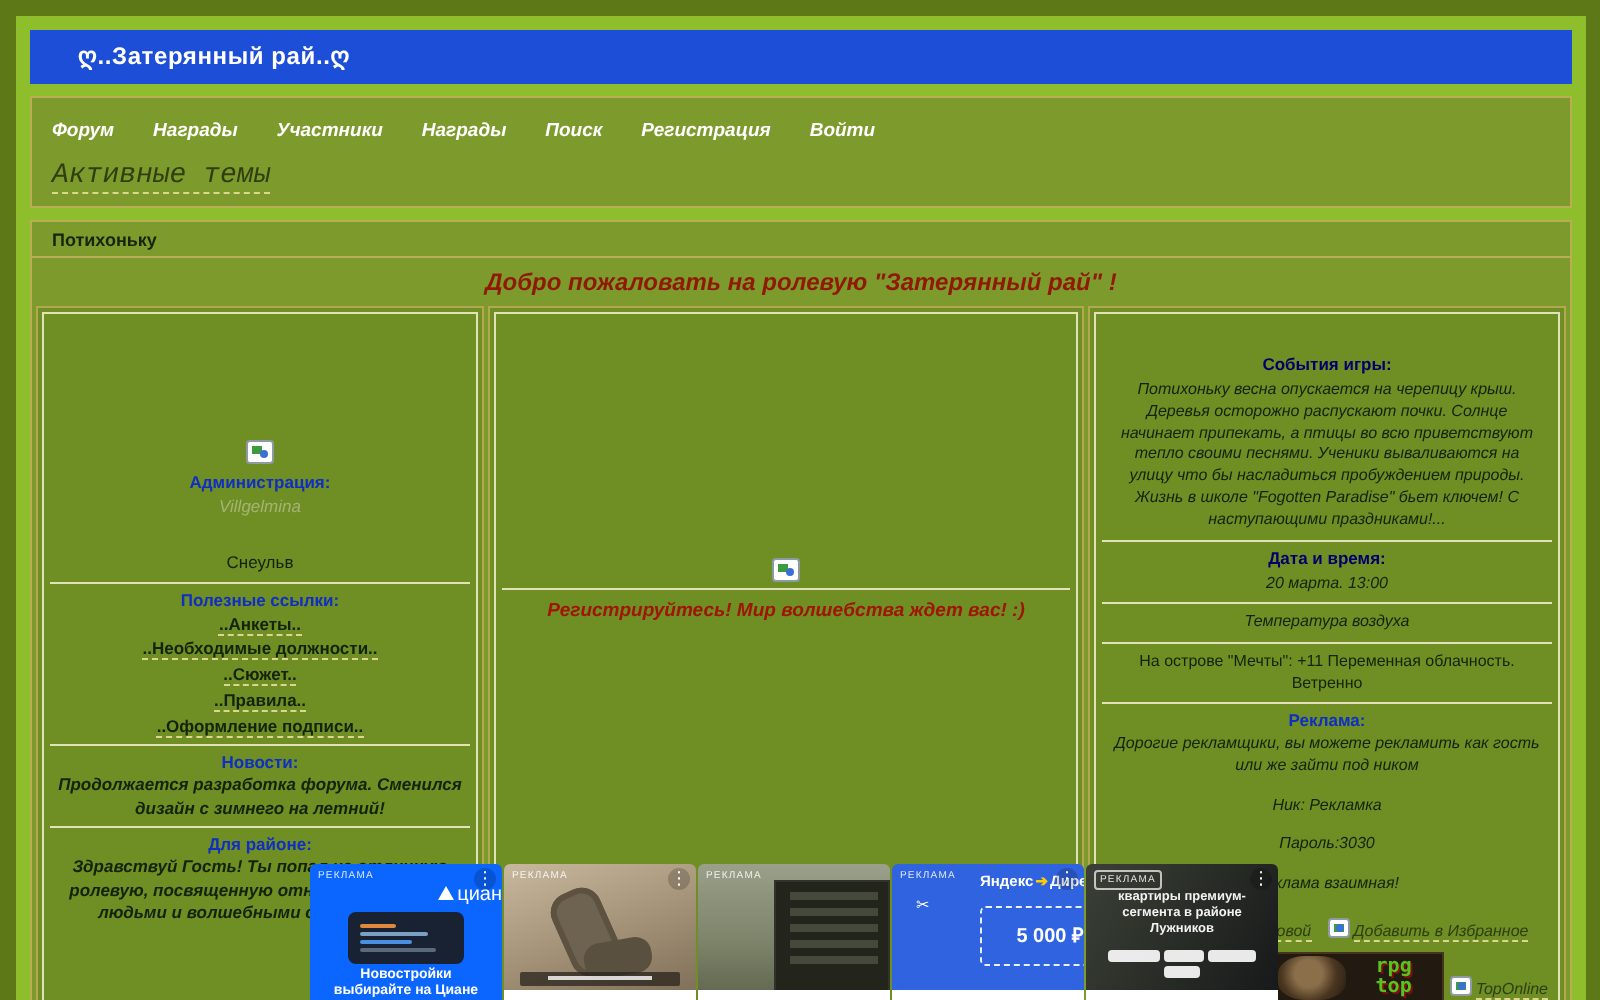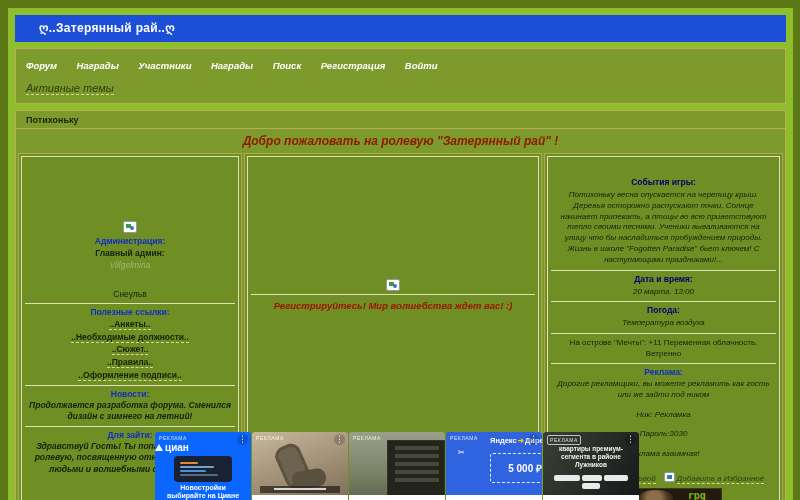--- a/index.html
+++ b/index.html
@@ -10,22 +10,22 @@
 
   .titlebar { height:27px; background:#1d4ed8; color:#ffffff; font-weight:bold;
               font-size:12px; line-height:27px; padding-left:24px; letter-spacing:.3px; }
 
   .box { background:#7d9b2c; border:1px solid #b9ad55; margin-top:6px; }
 
   .navlinks { padding:6px 10px 2px; }
   .navlink { color:#ffffff; font-weight:bold; font-style:italic; font-size:9.5px;
              text-decoration:none; margin-right:15px; cursor:pointer; }
   .active-row { padding:3px 10px 7px; }
-  .dashlink { color:#2f3f10; font-style:italic; font-size:11px; text-decoration:none;
-              border-bottom:1px dashed #dcd68e; cursor:pointer; }
+  .dashlink { color:#2f3f10; font-style:italic; font-size:14px; text-decoration:none;
+              border-bottom:1px dashed #dcd68e; cursor:pointer;font-family:Liberation Mono, monospace; }
 
   .ann-header { padding:4px 10px 3px; font-weight:bold; font-size:9px; color:#17230a;
                 border-bottom:1px solid #b9ad55; }
   .welcome { text-align:center; padding:5px 0 4px; color:#8f1a00; font-weight:bold;
              font-style:italic; font-size:12px; }
 
   .main-table { display:flex; gap:2px; margin:1px 2px 2px; }
   .cell { border:1px solid #b3a74f; background:#6f8e24; padding:2px; min-height:244px; }
   .cell.left { width:224px; }
   .cell.mid  { width:298px; }
@@ -79,21 +79,21 @@
         border-radius:3px 3px 0 0; cursor:pointer; }
   .ad-label { position:absolute; left:4px; top:3px; font-size:5px; letter-spacing:.6px;
               color:rgba(255,255,255,.85); z-index:3; }
   .ad-label.chip { border:1px solid rgba(255,255,255,.7); padding:1px 2px; border-radius:2px; }
   .ad-dots { position:absolute; right:3px; top:2px; color:#ffffff; font-size:9px; z-index:3;
              background:rgba(0,0,0,.18); border-radius:50%; width:11px; height:11px;
              line-height:11px; text-align:center; }
   .ad-foot { position:absolute; left:0; right:0; bottom:0; height:5px; background:#ffffff; }
 
   .ad-cian { background:#0a66ff; }
-  .cian-brand { margin-top:10px; text-align:left; color:#ffffff; font-weight:bold; font-size:10px; }
+  .cian-brand { margin-top:10px; text-align:right; color:#ffffff; font-weight:normal; font-size:10px; }
   .cian-caret { display:inline-block; width:0; height:0; border-left:4px solid transparent;
                 border-right:4px solid transparent; border-bottom:7px solid #ffffff; margin-right:2px; }
   .cian-code { width:58px; height:26px; background:#182232; border-radius:4px; margin:3px auto 2px; padding:4px 6px; text-align:left; }
   .cian-code i { display:block; height:2px; margin:2px 0; border-radius:1px; }
   .cc1 { width:18px; background:#e0893c; } .cc2 { width:34px; background:#7aa0c4; }
   .cc3 { width:26px; background:#4a90e2; } .cc4 { width:38px; background:#5a6a7a; }
   .cian-text { color:#ffffff; font-weight:bold; font-size:7px; line-height:1.2; text-align:center; padding:0 6px; }
 
   .ad-chair { background:linear-gradient(160deg,#c8b89e 0%,#a08f74 55%,#7d6d57 100%); }
   .chair-back { position:absolute; left:28px; top:12px; width:26px; height:44px; border-radius:10px;
@@ -154,36 +154,35 @@
     <div class="ann-header">Потихоньку</div>
     <div class="welcome">Добро пожаловать на ролевую "Затерянный рай" !</div>
 
     <div class="main-table">
 
       <div class="cell left">
         <div class="inner">
           <div class="spacer20" style="height:42px;"></div>
           <span class="bimg"></span>
           <div class="h-blue">Администрация:</div>
-          <div class="b-bold">Главный админ:</div>
           <a class="admin-name">Villgelmina</a>
           <div class="spacer20"></div>
           <div class="plain">Снеульв</div>
           <div class="sep"></div>
           <div class="h-blue">Полезные ссылки:</div>
           <a class="leftlink"><span>..Анкеты..</span></a>
           <a class="leftlink"><span>..Необходимые должности..</span></a>
           <a class="leftlink"><span>..Сюжет..</span></a>
           <a class="leftlink"><span>..Правила..</span></a>
           <a class="leftlink"><span>..Оформление подписи..</span></a>
           <div class="sep"></div>
           <div class="h-blue">Новости:</div>
           <div class="news">Продолжается разработка форума. Сменился дизайн с зимнего на летний!</div>
           <div class="sep"></div>
-          <div class="h-blue">Для зайти:</div>
+          <div class="h-blue">Для районе:</div>
           <div class="news">Здравствуй Гость! Ты попал на отличную ролевую, посвященную отношениям между людьми и волшебными существами!</div>
         </div>
       </div>
 
       <div class="cell mid">
         <div class="inner mid-inner">
           <div class="mid-spacer"></div>
           <span class="bimg" style="align-self:center;"></span>
           <div class="sep"></div>
           <div class="register">Регистрируйтесь! Мир волшебства ждет вас! :)</div>
@@ -191,21 +190,20 @@
       </div>
 
       <div class="cell right">
         <div class="inner">
           <div class="h-navy">События игры:</div>
           <div class="r-italic">Потихоньку весна опускается на черепицу крыш. Деревья осторожно распускают почки. Солнце начинает припекать, а птицы во всю приветствуют тепло своими песнями. Ученики вываливаются на улицу что бы насладиться пробуждением природы. Жизнь в школе "Fogotten Paradise" бьет ключем! С наступающими праздниками!...</div>
           <div class="sep"></div>
           <div class="h-navy">Дата и время:</div>
           <div class="r-italic">20 марта. 13:00</div>
           <div class="sep"></div>
-          <div class="h-navy">Погода:</div>
           <div class="r-italic">Температура воздуха</div>
           <div class="sep"></div>
           <div class="r-plain">На острове "Мечты": +11 Переменная облачность. Ветренно</div>
           <div class="sep"></div>
           <div class="h-blue">Реклама:</div>
           <div class="r-italic">Дорогие рекламщики, вы можете рекламить как гость или же зайти под ником</div>
           <div class="r-italic gapT">Ник: Рекламка</div>
           <div class="r-italic gapT">Пароль:3030</div>
           <div class="r-italic gapT">Реклама взаимная!</div>
           <div class="startlinks">

